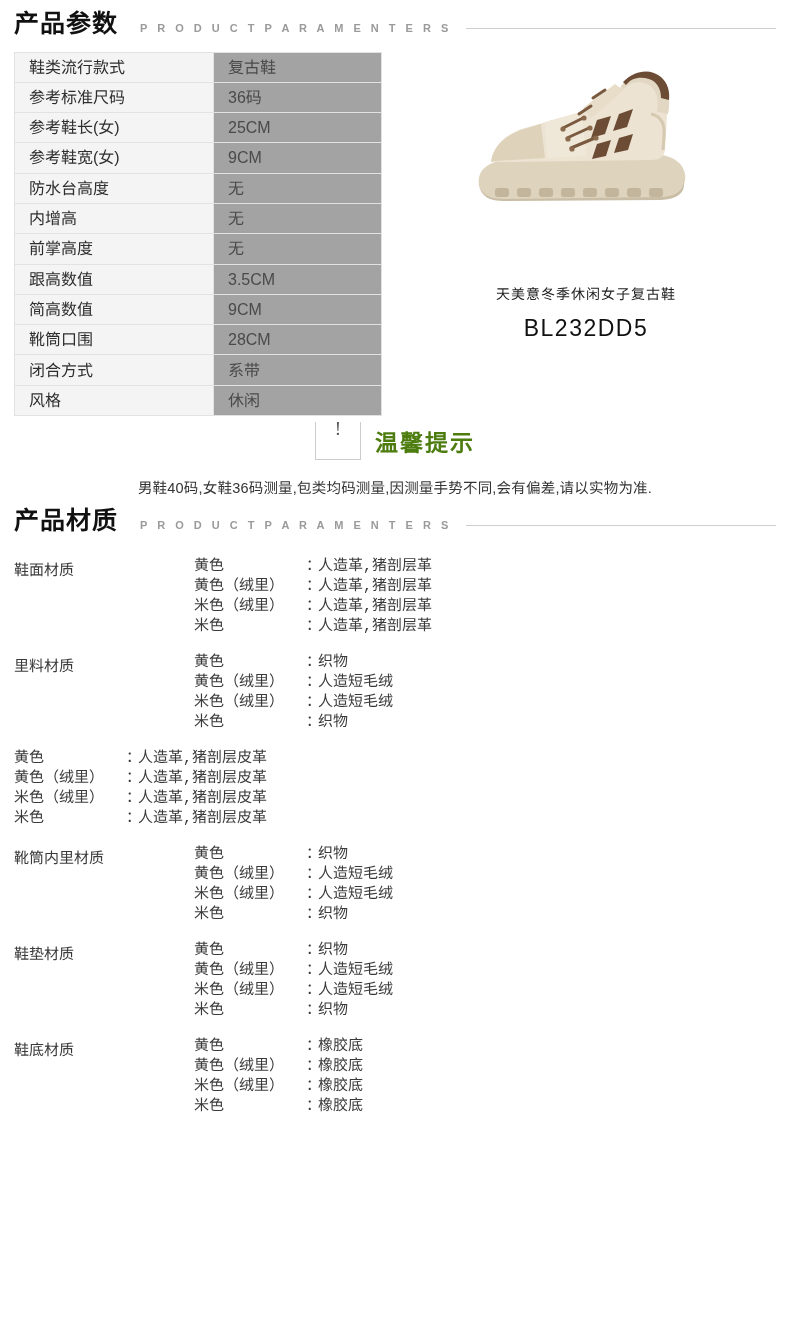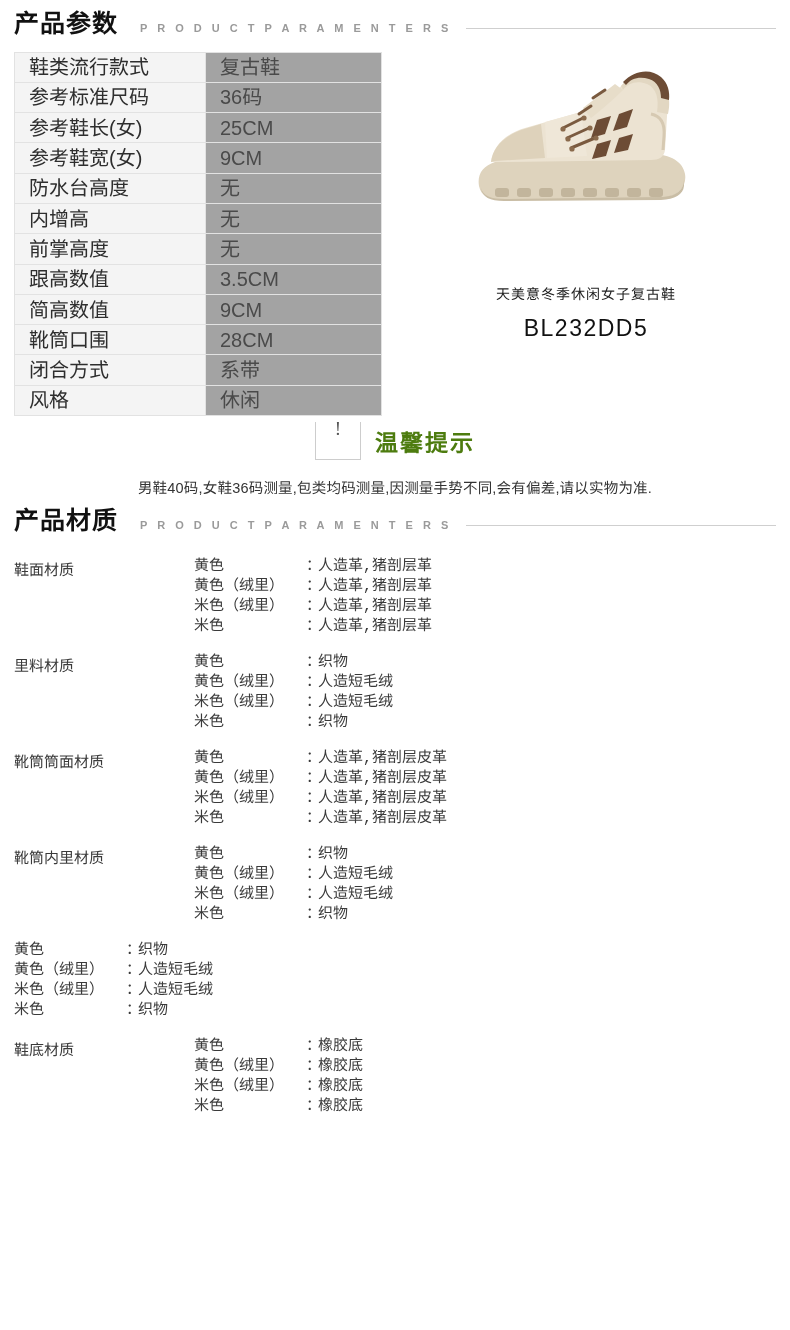--- a/index.html
+++ b/index.html
@@ -66,23 +66,23 @@
   .param-table {
     width: 368px;
     border-collapse: collapse;
     table-layout: fixed;
   }
   .param-table tr {
     height: 30.3px;
   }
   .param-table td {
     border: 1px solid #e2e2e2;
-    font-size: 20px;
+    font-size: 16px;
     color: #3a3a3a;
-    padding: 0 0 0 14px;
+    padding: 0 8px 0 14px;
     line-height: 1.2;
     vertical-align: middle;
   }
   .param-table td.k {
     width: 176px;
     background: #f4f4f4;
     color: #2e2e2e;
   }
   .param-table td.v {
     background: #a3a3a3;
@@ -390,21 +390,20 @@
             <span class="mat-val">人造短毛绒</span>
           </div>
           <div class="mat-line">
             <span class="mat-color">米色</span>
             <span class="mat-colon">：</span>
             <span class="mat-val">织物</span>
           </div>
         </div>
       </div>
       <div class="mat-row">
-        <div class="mat-label">靴筒筒面材质</div>
         <div class="mat-values">
           <div class="mat-line">
             <span class="mat-color">黄色</span>
             <span class="mat-colon">：</span>
             <span class="mat-val">人造革,猪剖层皮革</span>
           </div>
           <div class="mat-line">
             <span class="mat-color">黄色（绒里）</span>
             <span class="mat-colon">：</span>
             <span class="mat-val">人造革,猪剖层皮革</span>
@@ -440,20 +439,21 @@
             <span class="mat-val">人造短毛绒</span>
           </div>
           <div class="mat-line">
             <span class="mat-color">米色</span>
             <span class="mat-colon">：</span>
             <span class="mat-val">织物</span>
           </div>
         </div>
       </div>
       <div class="mat-row">
+        <div class="mat-label">鞋垫材质</div>
         <div class="mat-values">
           <div class="mat-line">
             <span class="mat-color">黄色</span>
             <span class="mat-colon">：</span>
             <span class="mat-val">织物</span>
           </div>
           <div class="mat-line">
             <span class="mat-color">黄色（绒里）</span>
             <span class="mat-colon">：</span>
             <span class="mat-val">人造短毛绒</span>

